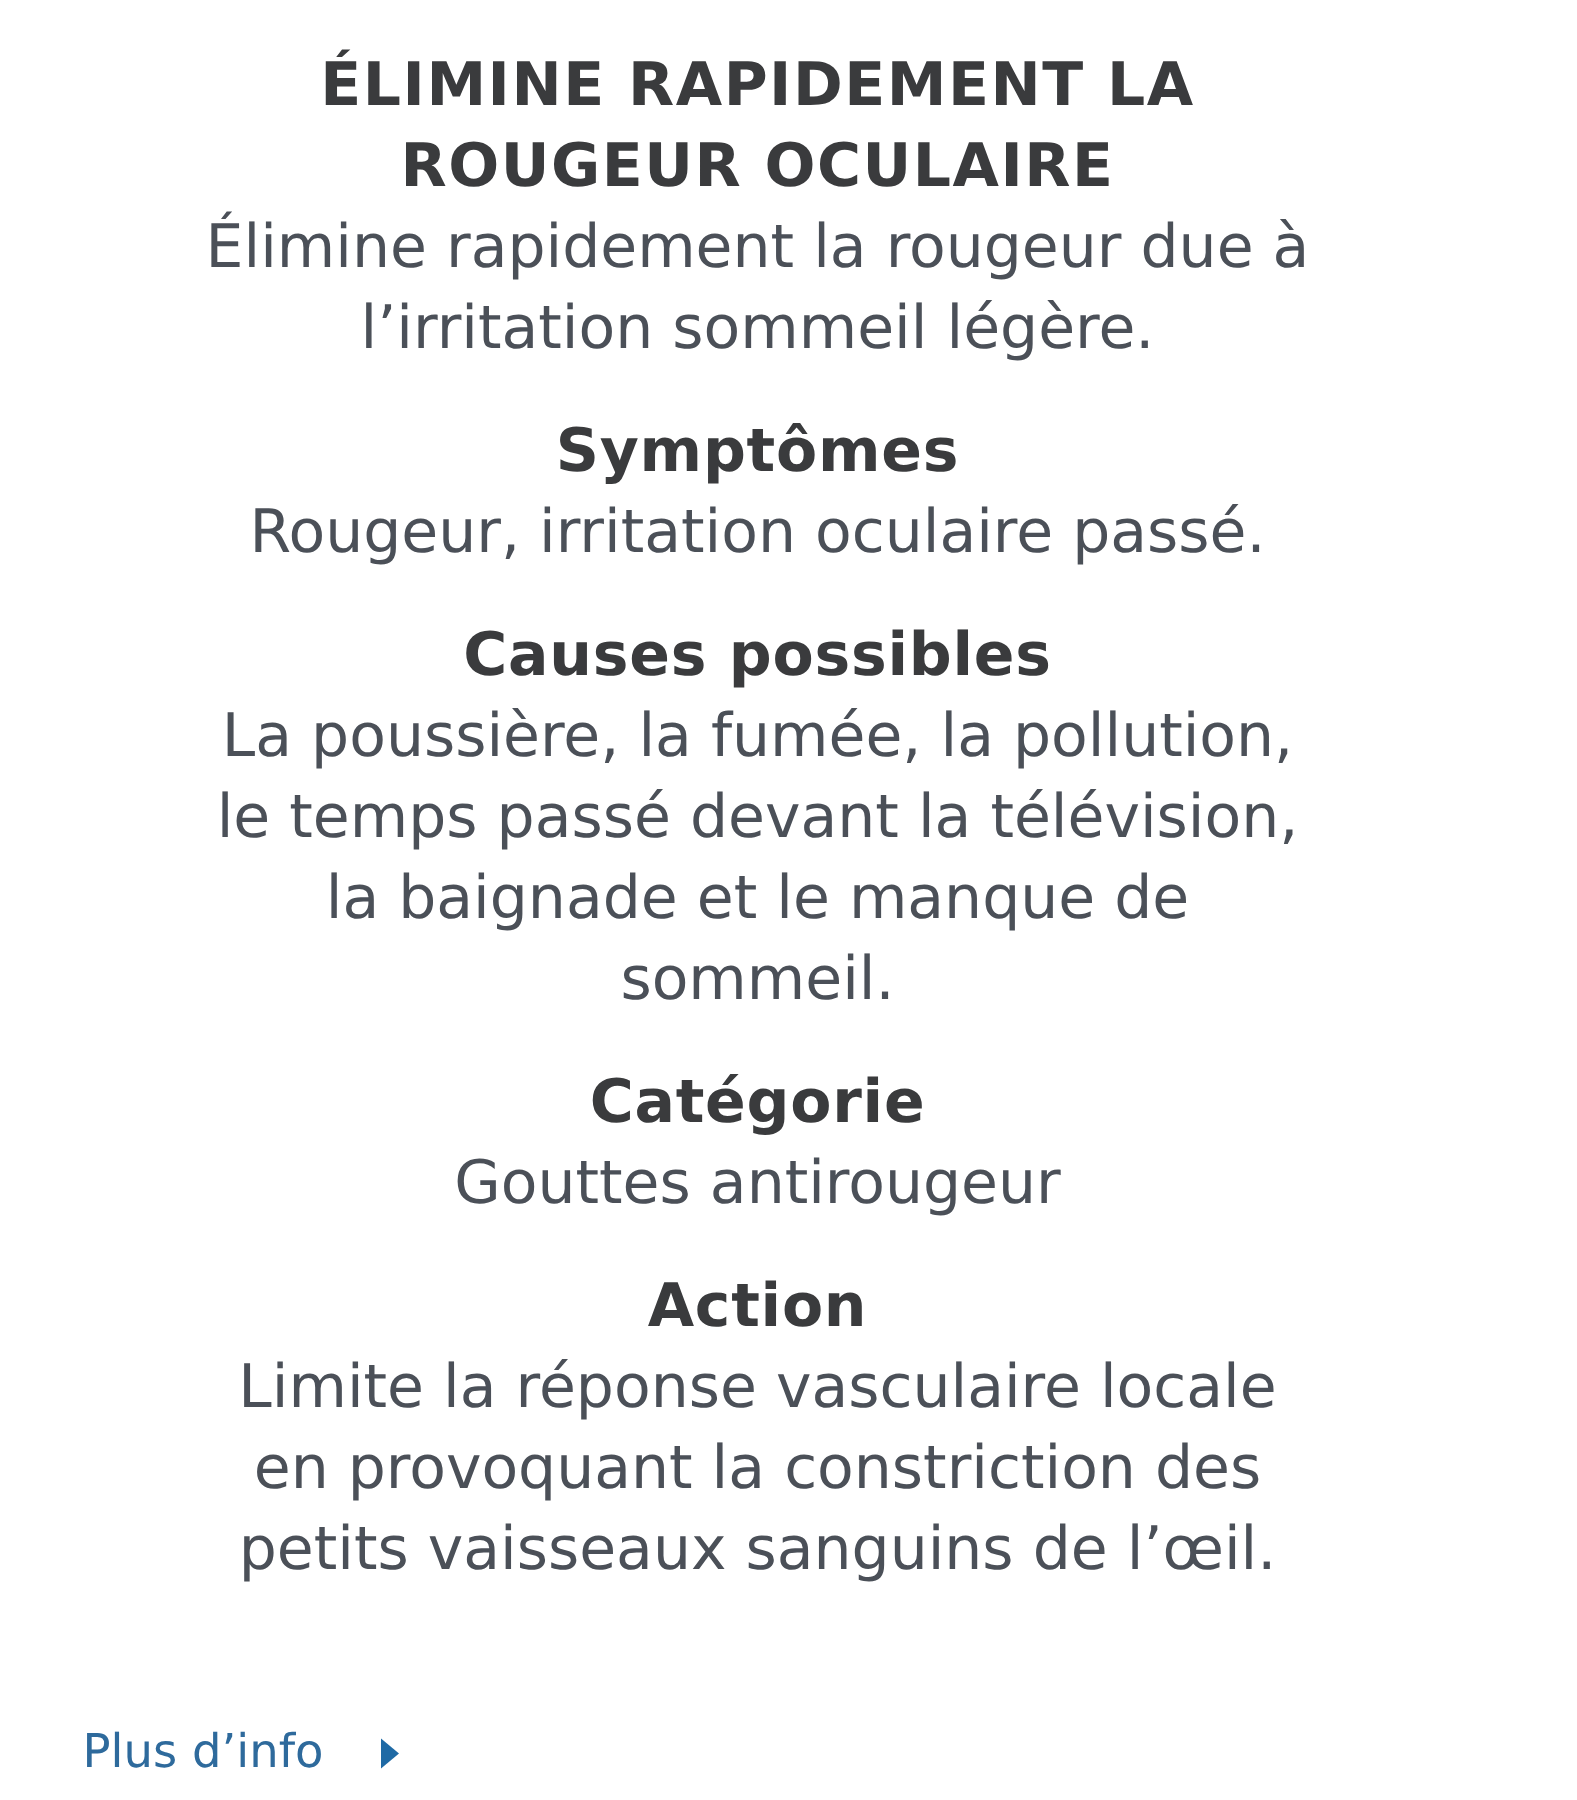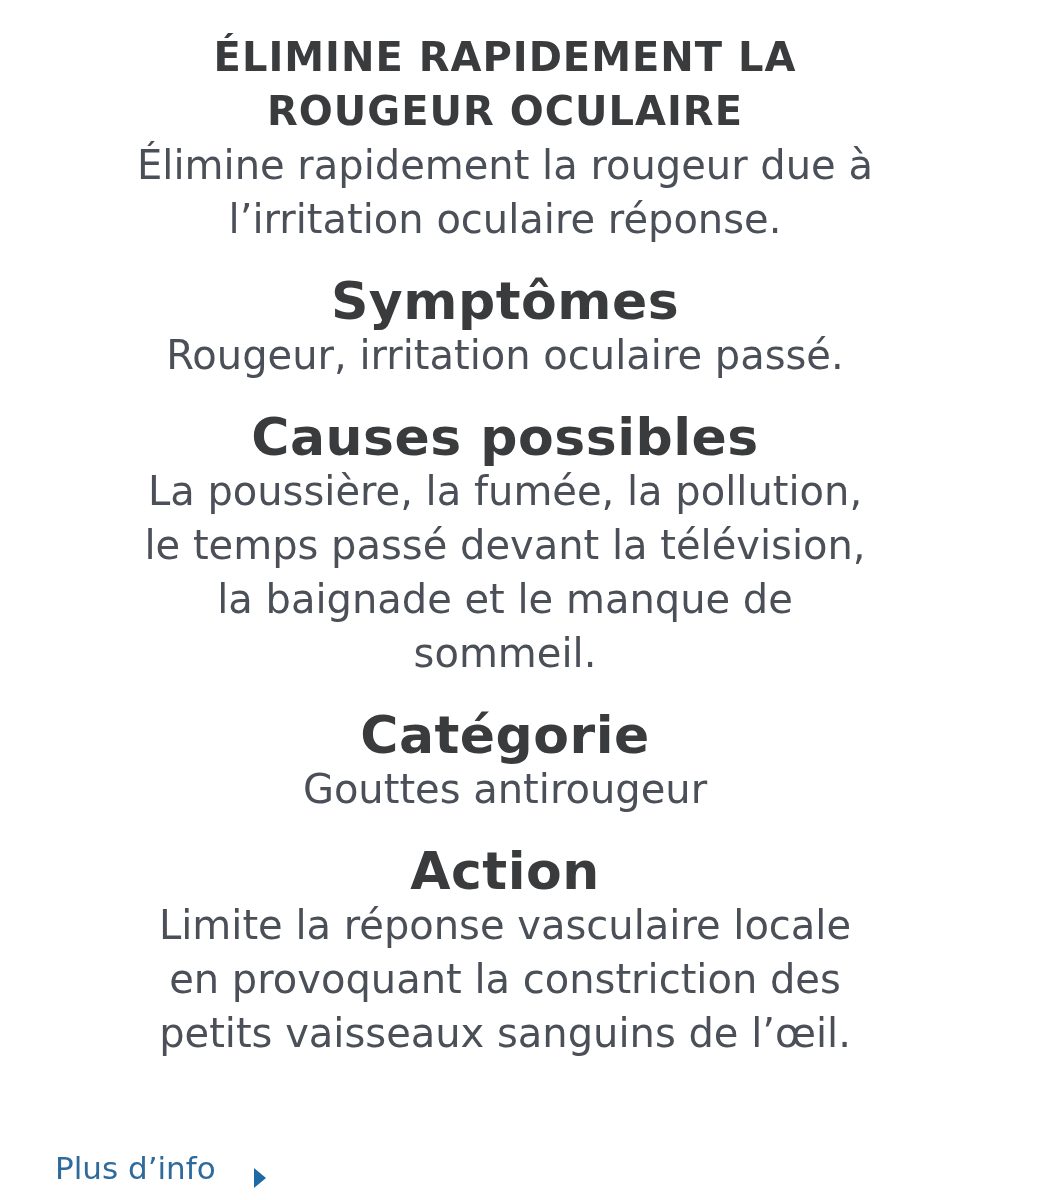--- a/index.html
+++ b/index.html
@@ -18,21 +18,21 @@
       position: absolute;
       left: 55px;
       top: 30px;
       width: 900px;
       text-align: center;
     }
     .section {
       margin: 0 0 28px 0;
     }
     .heading {
-      font-size: 52px;
+      font-size: 40px;
       line-height: 54px;
       font-weight: bold;
       color: #3a3b3d;
       letter-spacing: 0.5px;
       margin: 0;
     }
     .heading.caps {
       font-size: 40px;
       letter-spacing: 1px;
     }
@@ -41,21 +41,21 @@
       line-height: 54px;
       color: #4b5058;
       margin: 0;
       white-space: pre-line;
     }
     .more-link {
       position: absolute;
       left: 55px;
       top: 1148px;
       display: flex;
-      align-items: flex-end;
+      align-items: center;
       gap: 38px;
       text-decoration: none;
       cursor: pointer;
     }
     .more-link-label {
       font-size: 31px;
       color: #2e6a9c;
       line-height: 40px;
     }
     .chevron {
@@ -68,21 +68,21 @@
     }
   </style>
 </head>
 <body>
 
 <div class="content">
   <div class="section">
     <h1 class="heading caps" style="white-space: pre-line;">ÉLIMINE RAPIDEMENT LA
 ROUGEUR OCULAIRE</h1>
     <p class="body-text">Élimine rapidement la rougeur due à
-l’irritation oculaire réponse.</p>
+l’irritation sommeil légère.</p>
   </div>
 
   <div class="section">
     <h2 class="heading">Symptômes</h2>
     <p class="body-text">Rougeur, irritation oculaire passé.</p>
   </div>
 
   <div class="section">
     <h2 class="heading">Causes possibles</h2>
     <p class="body-text">La poussière, la fumée, la pollution,

